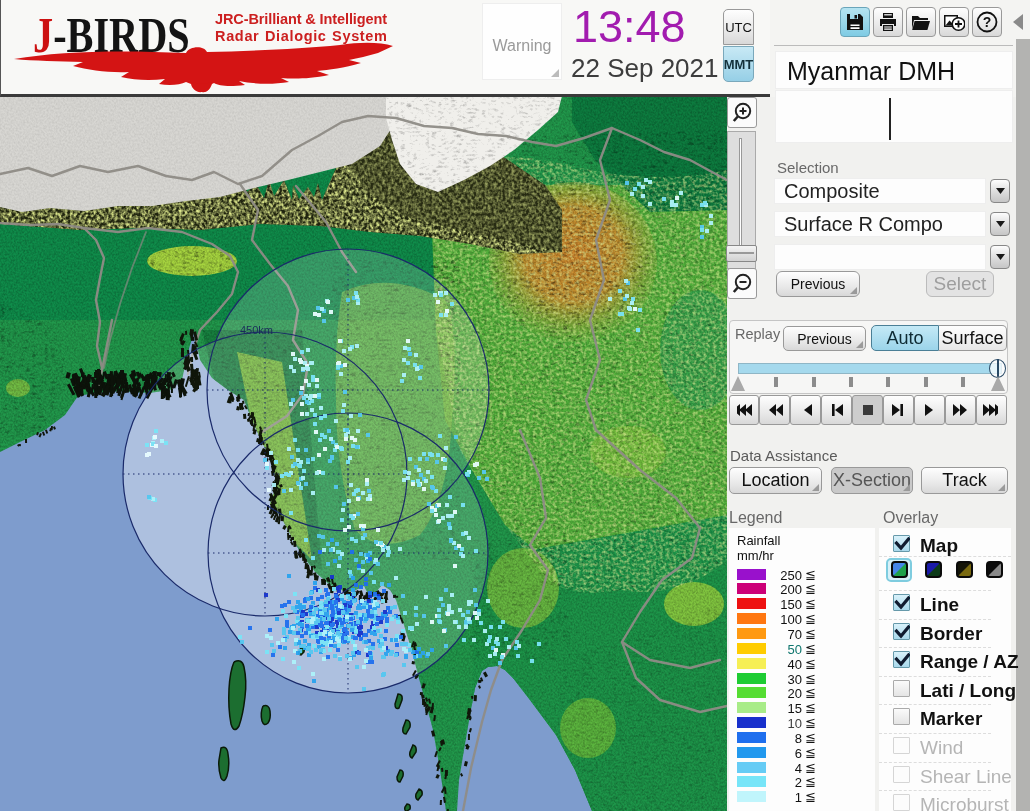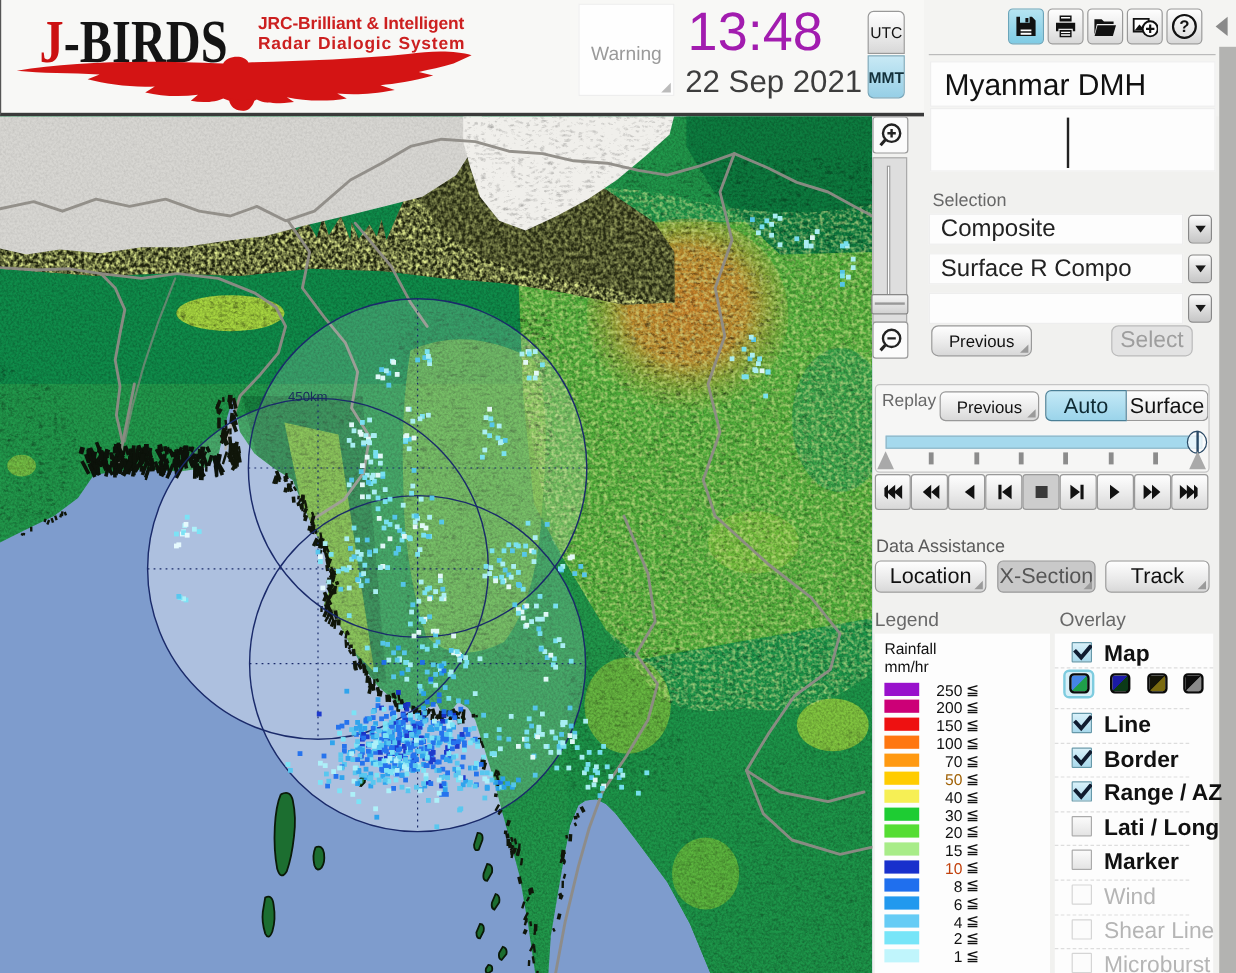--- a/index.html
+++ b/index.html
@@ -1860,36 +1860,36 @@
 <div class="abs" style="left:737px;top:598.2px;width:29px;height:11px;background:#ee1111"></div>
 <div class="abs" style="left:756px;top:597.2px;width:46px;text-align:right;font-size:13px;color:#111">150</div>
 <div class="abs" style="left:805px;top:596.2px;font-size:13px;color:#111">≦</div>
 <div class="abs" style="left:737px;top:613.0px;width:29px;height:11px;background:#ff7711"></div>
 <div class="abs" style="left:756px;top:612.0px;width:46px;text-align:right;font-size:13px;color:#111">100</div>
 <div class="abs" style="left:805px;top:611.0px;font-size:13px;color:#111">≦</div>
 <div class="abs" style="left:737px;top:627.9px;width:29px;height:11px;background:#ff9911"></div>
 <div class="abs" style="left:756px;top:626.9px;width:46px;text-align:right;font-size:13px;color:#111">70</div>
 <div class="abs" style="left:805px;top:625.9px;font-size:13px;color:#111">≦</div>
 <div class="abs" style="left:737px;top:642.8px;width:29px;height:11px;background:#ffcc00"></div>
-<div class="abs" style="left:756px;top:641.8px;width:46px;text-align:right;font-size:13px;color:#a16207">50</div>
+<div class="abs" style="left:756px;top:641.8px;width:46px;text-align:right;font-size:13px;color:#0f766e">50</div>
 <div class="abs" style="left:805px;top:640.8px;font-size:13px;color:#111">≦</div>
 <div class="abs" style="left:737px;top:657.6px;width:29px;height:11px;background:#f6ef55"></div>
 <div class="abs" style="left:756px;top:656.6px;width:46px;text-align:right;font-size:13px;color:#111">40</div>
 <div class="abs" style="left:805px;top:655.6px;font-size:13px;color:#111">≦</div>
 <div class="abs" style="left:737px;top:672.5px;width:29px;height:11px;background:#1ecc33"></div>
 <div class="abs" style="left:756px;top:671.5px;width:46px;text-align:right;font-size:13px;color:#111">30</div>
 <div class="abs" style="left:805px;top:670.5px;font-size:13px;color:#111">≦</div>
 <div class="abs" style="left:737px;top:687.3px;width:29px;height:11px;background:#55dd33"></div>
 <div class="abs" style="left:756px;top:686.3px;width:46px;text-align:right;font-size:13px;color:#111">20</div>
 <div class="abs" style="left:805px;top:685.3px;font-size:13px;color:#111">≦</div>
 <div class="abs" style="left:737px;top:702.1px;width:29px;height:11px;background:#a8ec88"></div>
 <div class="abs" style="left:756px;top:701.1px;width:46px;text-align:right;font-size:13px;color:#111">15</div>
 <div class="abs" style="left:805px;top:700.1px;font-size:13px;color:#111">≦</div>
 <div class="abs" style="left:737px;top:717.0px;width:29px;height:11px;background:#1830cc"></div>
-<div class="abs" style="left:756px;top:716.0px;width:46px;text-align:right;font-size:13px;color:#c2410c">10</div>
+<div class="abs" style="left:756px;top:716.0px;width:46px;text-align:right;font-size:13px;color:#404040">10</div>
 <div class="abs" style="left:805px;top:715.0px;font-size:13px;color:#111">≦</div>
 <div class="abs" style="left:737px;top:731.9px;width:29px;height:11px;background:#1f6fee"></div>
 <div class="abs" style="left:756px;top:730.9px;width:46px;text-align:right;font-size:13px;color:#111">8</div>
 <div class="abs" style="left:805px;top:729.9px;font-size:13px;color:#111">≦</div>
 <div class="abs" style="left:737px;top:746.7px;width:29px;height:11px;background:#2299ee"></div>
 <div class="abs" style="left:756px;top:745.7px;width:46px;text-align:right;font-size:13px;color:#111">6</div>
 <div class="abs" style="left:805px;top:744.7px;font-size:13px;color:#111">≦</div>
 <div class="abs" style="left:737px;top:761.5px;width:29px;height:11px;background:#66ccf5"></div>
 <div class="abs" style="left:756px;top:760.5px;width:46px;text-align:right;font-size:13px;color:#111">4</div>
 <div class="abs" style="left:805px;top:759.5px;font-size:13px;color:#111">≦</div>

